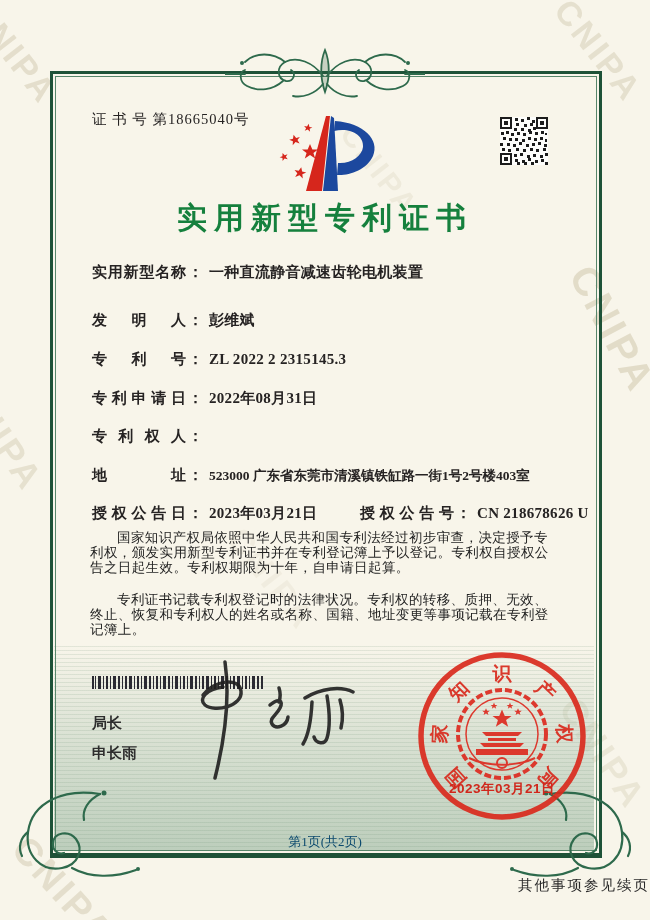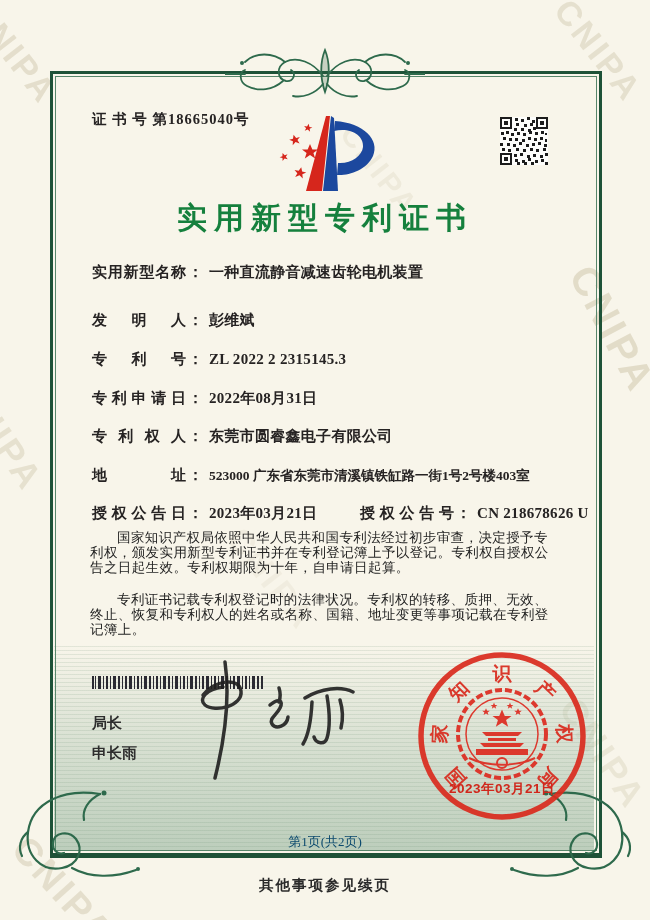--- a/index.html
+++ b/index.html
@@ -16,21 +16,21 @@
   .frame::after{content:"";position:absolute;inset:2px;border:1px solid #57866b;}
 
   
   .band{position:absolute;left:54px;top:645px;width:540px;height:206px;z-index:1;
         background:
           repeating-linear-gradient(0deg, rgba(95,135,105,.14) 0 1px, rgba(0,0,0,0) 1px 4px),
           linear-gradient(to bottom, rgba(190,208,190,0) 0%, rgba(181,201,183,.45) 45%, rgba(163,189,168,.7) 100%);}
 
   .ornament{position:absolute;z-index:3;}
 
-  .cert-no{position:absolute;left:92px;top:110px;font-size:14.5px;font-weight:700;
+  .cert-no{position:absolute;left:92px;top:110px;font-size:14.5px;font-weight:400;
            letter-spacing:1px;z-index:4;}
   .logo{position:absolute;left:265px;top:98px;z-index:4;}
   .qr{position:absolute;left:500px;top:117px;z-index:4;}
 
   .title{position:absolute;left:0;top:198px;width:100%;text-align:center;
          font-size:30px;font-weight:bold;letter-spacing:7px;color:#15803d;z-index:4;}
 
   .frow{position:absolute;left:92px;display:flex;align-items:baseline;
         font-size:15px;font-weight:600;color:#262323;z-index:4;white-space:nowrap;}
   .flabel{display:inline-block;width:94px;text-align:justify;text-align-last:justify;}
@@ -53,22 +53,22 @@
   .signature{position:absolute;left:175px;top:650px;z-index:5;}
 
   .seal{position:absolute;left:413px;top:647px;width:178px;height:178px;z-index:6;}
   .seal svg{position:absolute;inset:0;}
   .seal-date{position:absolute;left:0;top:133px;width:100%;text-align:center;
              font-size:13.5px;font-weight:bold;color:#d0271b;letter-spacing:.5px;
              font-family:"Liberation Sans",sans-serif;}
 
   .page-num{position:absolute;left:0;top:833px;width:100%;text-align:center;
             font-size:13px;color:#0c4a6e;z-index:4;}
-  .cont-note{position:absolute;left:0;top:876px;width:100%;text-align:center;
-             font-size:14.5px;color:#2a2a2a;font-weight:700;letter-spacing:2px;z-index:4;}
+  .cont-note{position:absolute;left:0;top:876px;width:100%;text-align:right;
+             font-size:14.5px;color:#2a2a2a;font-weight:400;letter-spacing:2px;z-index:4;}
 </style>
 </head>
 <body>
 
 <div class="page">
 
   <svg width="0" height="0" style="position:absolute">
     <defs>
       <path id="st" d="M0,-10 L2.94,-3.09 10,-3.09 4.28,1.18 6.47,8.09 0,3.82 -6.47,8.09 -4.28,1.18 -10,-3.09 -2.94,-3.09 Z"></path>
     </defs>
@@ -166,21 +166,20 @@
       <span class="fvalue">ZL 2022 2 2315145.3</span>
   </div>
   <div class="frow" style="top:389px">
     <span class="flabel">专利申请日</span>
       <span class="fcolon">：</span>
       <span class="fvalue">2022年08月31日</span>
   </div>
   <div class="frow" style="top:427px">
     <span class="flabel">专利权人</span>
       <span class="fcolon">：</span>
-      <span class="fvalue">东莞市圆睿鑫电子有限公司</span>
   </div>
   <div class="frow" style="top:466px">
     <span class="flabel">地址</span>
       <span class="fcolon">：</span>
       <span class="fvalue fvalue-small">523000 广东省东莞市清溪镇铁缸路一街1号2号楼403室</span>
   </div>
   <div class="frow" style="top:504px">
     <span class="flabel">授权公告日</span>
       <span class="fcolon">：</span>
       <span class="fvalue">2023年03月21日</span>

